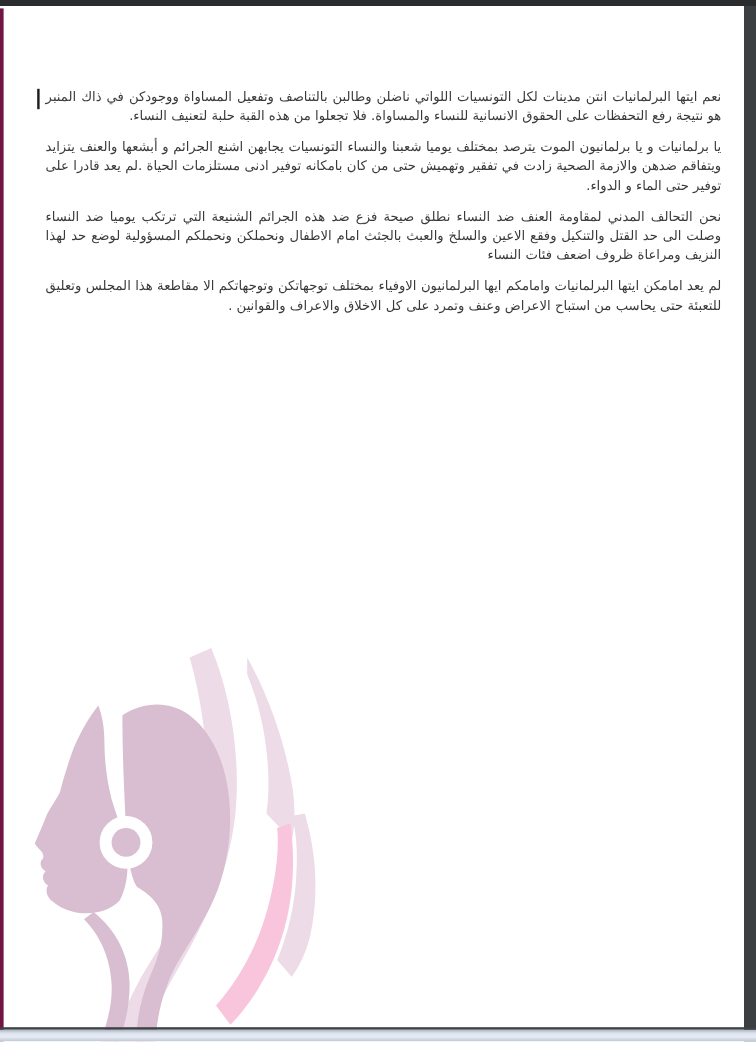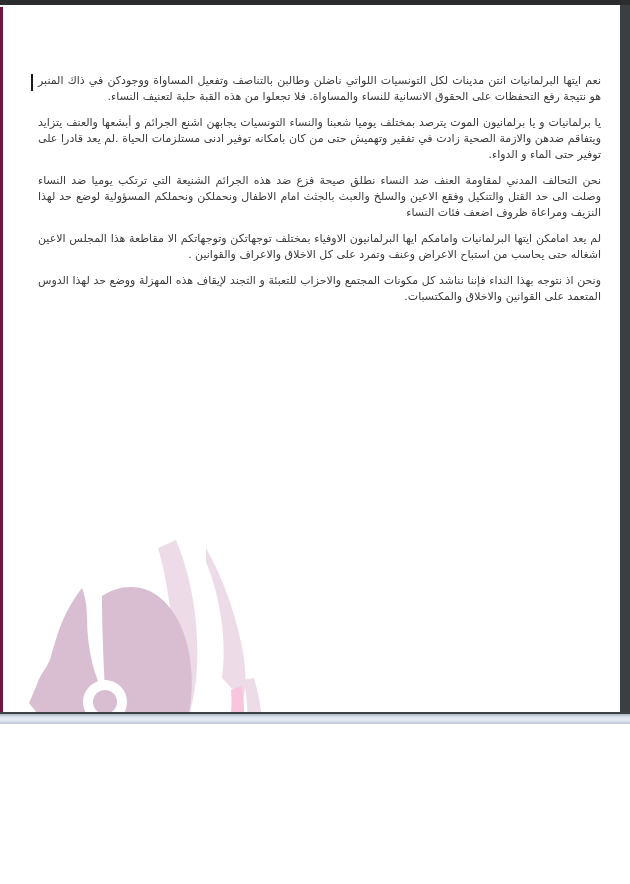--- a/index.html
+++ b/index.html
@@ -1,20 +1,20 @@
 <!DOCTYPE html>
 <html lang="ar"><head>
 <meta charset="utf-8">
 <style>
   * { margin: 0; padding: 0; box-sizing: border-box; }
   html, body { background: #ffffff; }
   .screen {
     position: relative;
     width: 630px;
-    height: 724px;
+    height: 868px;
     background: #ffffff;
     overflow: hidden;
     font-family: "DejaVu Sans", "Liberation Sans", sans-serif;
   }
   .top-chrome-bar {
     position: absolute;
     top: 0; left: 0; right: 0;
     height: 5px;
     background: #2a2c2e;
     z-index: 6;
@@ -168,19 +168,18 @@
     <circle cx="95" cy="162" r="22" fill="#ffffff"></circle>
     <circle cx="95" cy="162" r="12" fill="#d8bed0"></circle>
   </svg>
 
   <div class="text-caret"></div>
 
   <div class="doc-content" dir="rtl">
     <p>نعم ايتها البرلمانيات انتن مدينات لكل التونسيات اللواتي ناضلن وطالبن بالتناصف وتفعيل المساواة ووجودكن في ذاك المنبر هو نتيجة رفع التحفظات على الحقوق الانسانية للنساء والمساواة. فلا تجعلوا من هذه القبة حلبة لتعنيف النساء.</p>
     <p>يا برلمانيات و يا برلمانيون الموت يترصد بمختلف يوميا شعبنا والنساء التونسيات يجابهن اشنع الجرائم و أبشعها  والعنف يتزايد ويتفاقم ضدهن والازمة الصحية زادت في تفقير وتهميش حتى من كان بامكانه توفير ادنى مستلزمات الحياة .لم يعد قادرا على توفير حتى الماء و الدواء.</p>
     <p>نحن التحالف المدني لمقاومة العنف ضد النساء نطلق صيحة فزع ضد هذه الجرائم الشنيعة التي ترتكب يوميا ضد النساء وصلت الى حد القتل والتنكيل وفقع الاعين والسلخ والعبث بالجثث امام الاطفال ونحملكن ونحملكم المسؤولية لوضع حد لهذا النزيف ومراعاة ظروف اضعف فئات النساء</p>
-    <p>لم يعد امامكن ايتها البرلمانيات وامامكم ايها البرلمانيون الاوفياء بمختلف توجهاتكن وتوجهاتكم الا مقاطعة هذا المجلس الاعين اشغاله حتى يحاسب من استباح الاعراض وعنف وتمرد على كل الاخلاق والاعراف والقوانين .</p>
-    <p>ونحن اذ نتوجه بهذا النداء فإننا نناشد كل مكونات المجتمع والاحزاب للتعبئة و التجند لإيقاف هذه المهزلة ووضع حد لهذا الدوس المتعمد على القوانين والاخلاق والمكتسبات.</p>
+    <p>لم يعد امامكن ايتها البرلمانيات وامامكم ايها البرلمانيون الاوفياء بمختلف توجهاتكن وتوجهاتكم الا مقاطعة هذا المجلس وتعليق للتعبئة حتى يحاسب من استباح الاعراض وعنف وتمرد على كل الاخلاق والاعراف والقوانين .</p>
   </div>
 
   <div class="bottom-scrollbar"></div>
 
 </div>
 
 </body></html>

